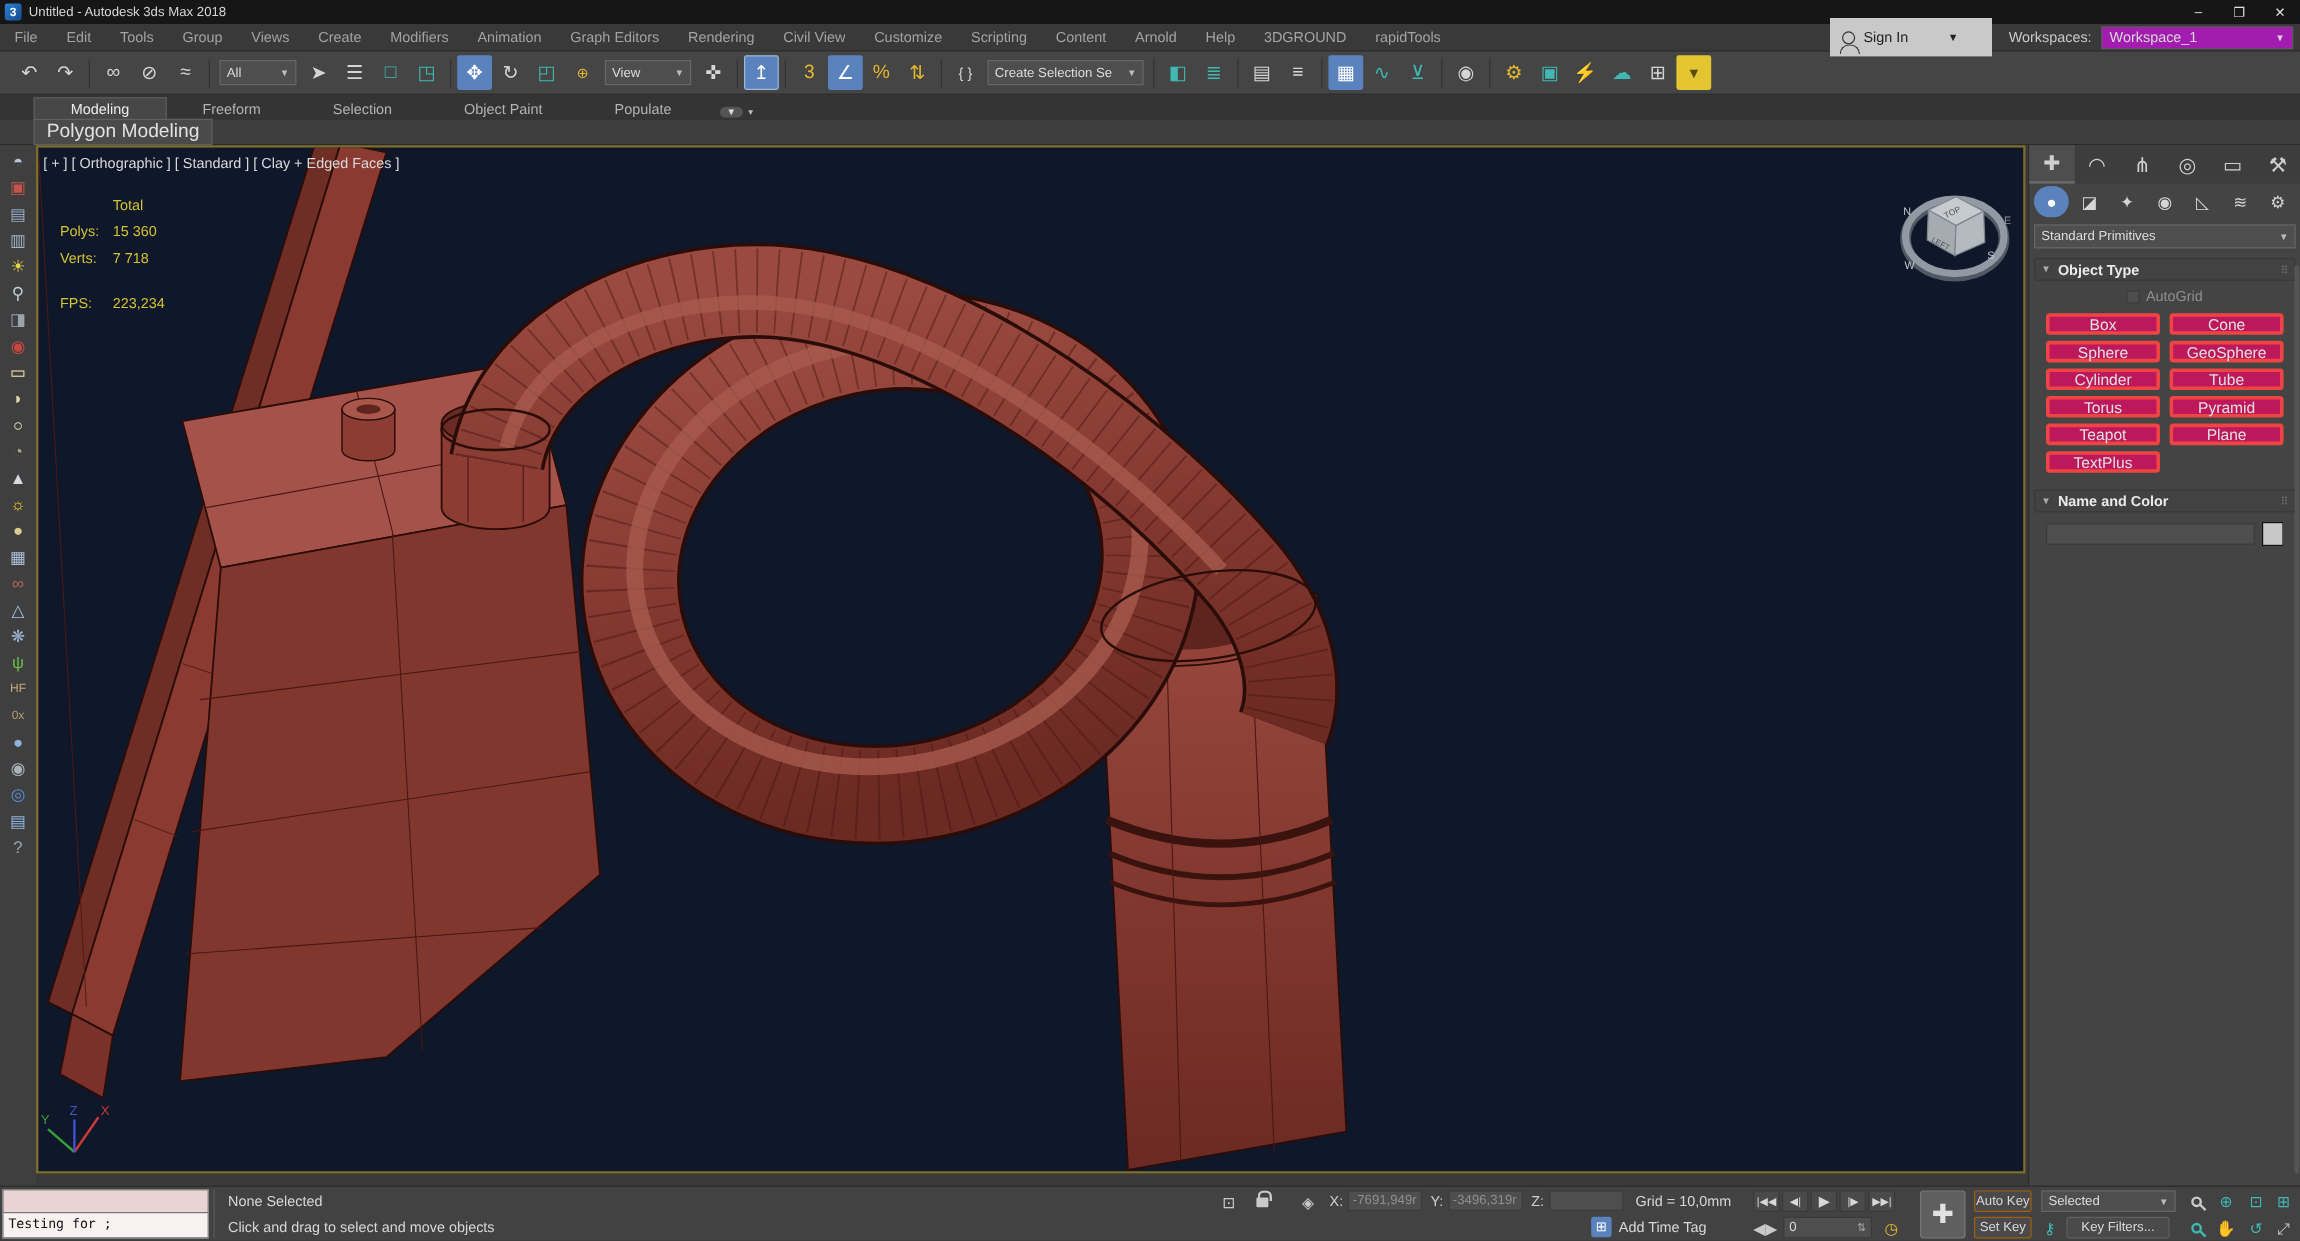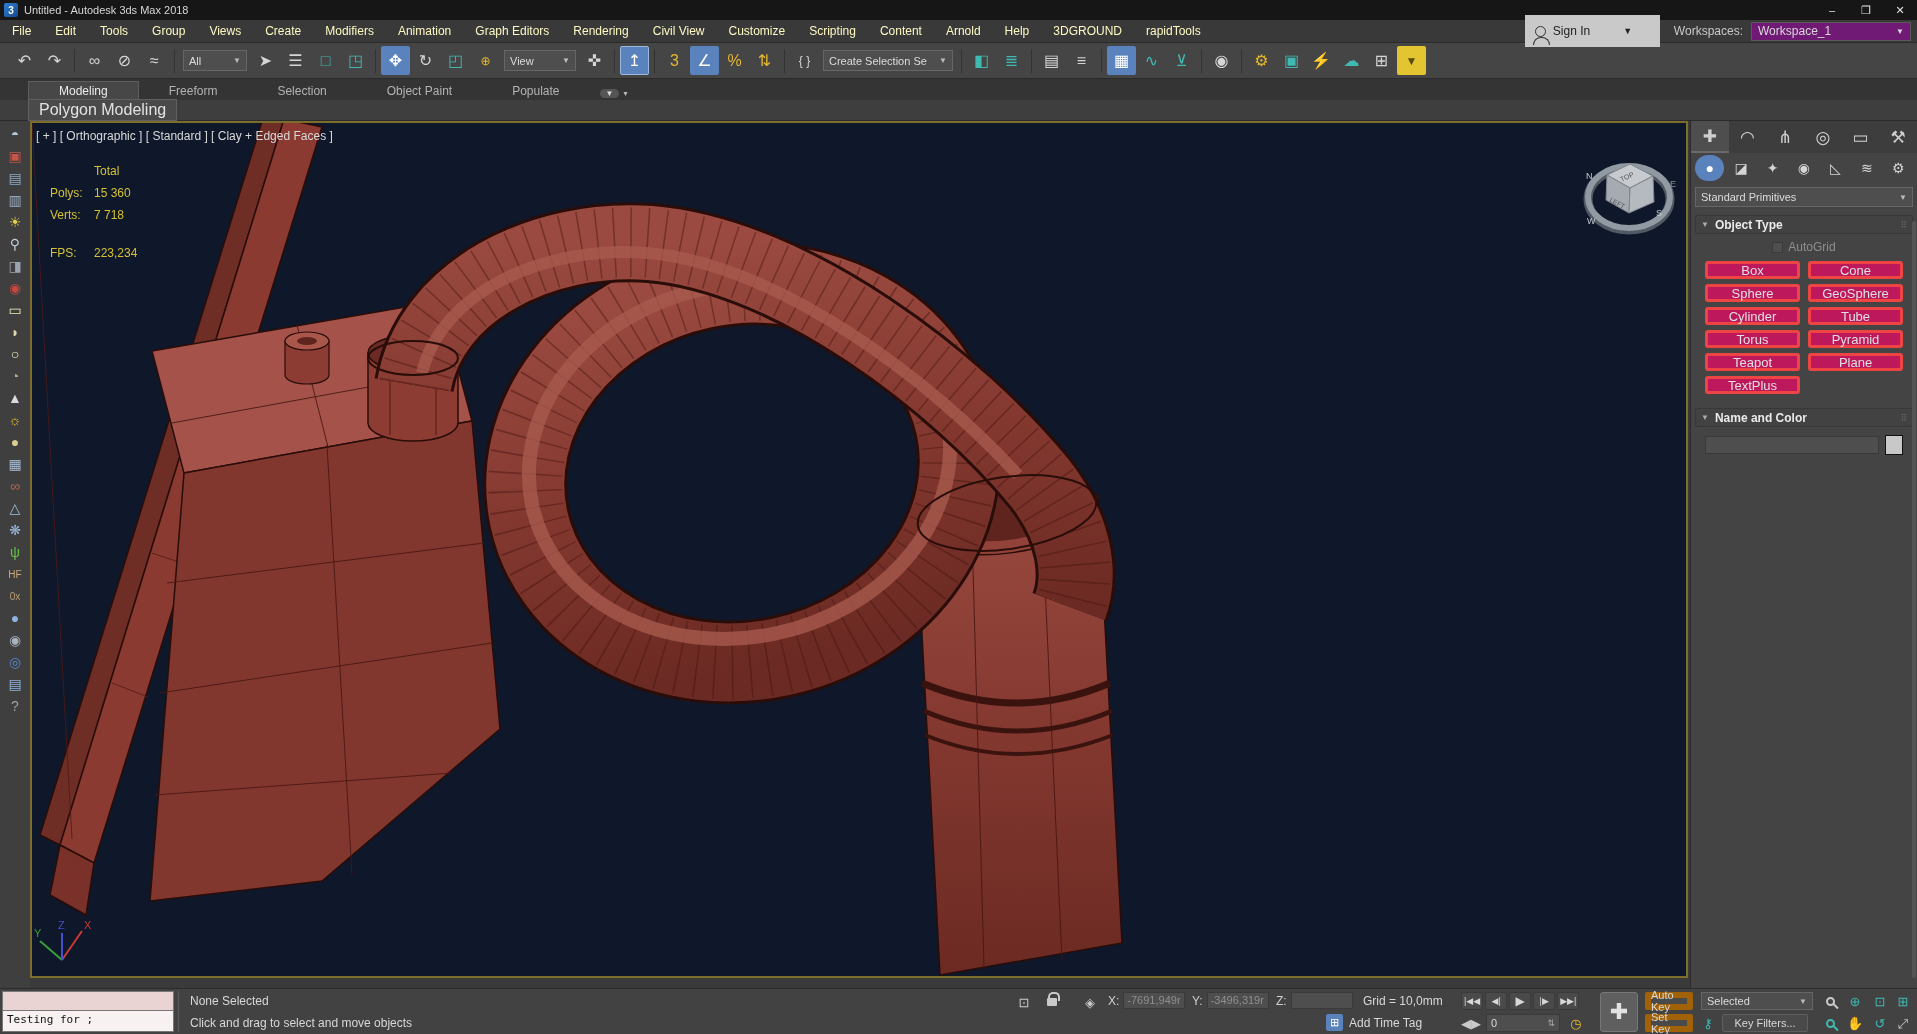--- a/index.html
+++ b/index.html
@@ -2,28 +2,28 @@
 <html><head>
 <meta charset="utf-8">
 <style>
   *{box-sizing:border-box;margin:0;padding:0;font-family:"Liberation Sans",sans-serif;-webkit-user-select:none}
   html,body{width:1917px;height:1034px;background:#3a3a3a;overflow:hidden;font-size:12px;color:#dcdcdc}
   .titlebar{height:20px;background:#161616;display:flex;align-items:center;padding-left:4px;color:#d6d6d6;font-size:11px}
   .appicon{width:14px;height:14px;background:linear-gradient(135deg,#2e7fd6,#164a8a);color:#fff;font-weight:bold;font-size:10px;display:flex;align-items:center;justify-content:center;margin-right:6px;border-radius:2px}
   .titlebar .spacer{flex:1}
   .winbtn{width:34px;height:20px;display:flex;align-items:center;justify-content:center;color:#e0e0e0;font-size:11px}
   .menubar{height:23px;background:#393939;display:flex;align-items:center;border-bottom:1px solid #2b2b2b;font-size:12px}
-  .menu-item{padding:4px 12px;height:100%;display:flex;align-items:center;color:#fef9c3}
+  .menu-item{padding:4px 12px;height:100%;display:flex;align-items:center;color:#a3a3a3}
   .menubar .spacer{flex:1}
   .signin{background:#c9c9c9;color:#222;height:29px;display:flex;align-items:center;padding:16px 10px;gap:7px;min-width:135px}
   .signin .caret{margin-left:26px;font-size:9px}
   .person{width:11px;height:11px;border:1.5px solid #333;border-radius:50%;position:relative}
   .person::after{content:'';position:absolute;left:-3px;top:10px;width:15px;height:7px;border:1.5px solid #333;border-bottom:none;border-radius:8px 8px 0 0}
   .ws-label{color:#c9c9c9;margin:0 8px 0 14px}
-  .ws-combo{background:#701a75;border:1px solid #5a5a5a;height:19px;width:160px;display:flex;align-items:center;padding:0 6px;color:#d8d8d8;justify-content:space-between;margin-right:6px}
+  .ws-combo{background:#a21caf;border:1px solid #5a5a5a;height:19px;width:160px;display:flex;align-items:center;padding:0 6px;color:#d8d8d8;justify-content:space-between;margin-right:6px}
   .toolbar{height:36px;background:#454545;border-bottom:1px solid #2b2b2b;display:flex;align-items:center;padding-left:10px;gap:1px}
   .tbtn{width:29px;height:29px;display:flex;align-items:center;justify-content:center;font-size:16px;color:#d5d5d5;border-radius:2px}
   .tbtn.sm{font-size:12px}
   .tbtn.hl{background:#5a82bc;color:#fff}
   .tbtn.frame{border:1px solid #9db8dd;background:#5a82bc;color:#fff}
   .tbtn.t{color:#3fb9b2}
   .tbtn.y{color:#e3b72f}
   .tbtn.ybg{background:#e3c531;color:#5a4a10;font-size:12px}
   .tsep{width:1px;height:24px;background:#333;margin:0 4px}
   .combo{background:#4e4e4e;border:1px solid #666;height:21px;display:flex;align-items:center;justify-content:space-between;padding:0 5px;color:#dcdcdc;font-size:11px;margin:0 3px}
@@ -57,21 +57,21 @@
   .coord .lbl{color:#cfcfcf}
   .cfield{width:62px;height:17px;background:#4e4e4e;border:1px solid #3a3a3a;color:#8f8f8f;font-size:11px;padding:1px 3px;overflow:hidden;white-space:nowrap}
   .grid-label{position:absolute;left:1363px;top:5px;color:#d8d8d8}
   .timetag{position:absolute;left:1326px;top:25px;display:flex;align-items:center;gap:6px;color:#d8d8d8}
   .cubeicon{width:17px;height:17px;background:#5a82bc;border-radius:2px;color:#fff;display:flex;align-items:center;justify-content:center;font-size:11px}
   .transport{position:absolute;left:1461px;top:3px;display:flex;gap:2px}
   .pbtn{height:18px;min-width:22px;background:#4a4a4a;border:1px solid #3a3a3a;border-radius:2px;color:#d8d8d8;font-size:9px;display:flex;align-items:center;justify-content:center;padding:0 2px}
   .row2{top:25px}
   .framefield{position:absolute;left:1486px;top:25px;width:74px;height:18px;background:#4e4e4e;border:1px solid #3a3a3a;color:#d8d8d8;display:flex;align-items:center;justify-content:space-between;padding:0 4px;font-size:11px}
   .keybtn{position:absolute;left:1600px;top:3px;width:38px;height:40px;background:#5f5f5f;border:1px solid #777;border-radius:3px;display:flex;align-items:center;justify-content:center;color:#e2e2e2;font-size:22px}
-  .akbtn{position:absolute;left:1645px;width:48px;height:18px;background:#4a4a4a;border:6px solid #a16207;border-radius:2px;color:#d8d8d8;display:flex;align-items:center;justify-content:center;font-size:11px}
+  .akbtn{position:absolute;left:1645px;width:48px;height:18px;background:#4a4a4a;border:1px solid #a16207;border-radius:2px;color:#d8d8d8;display:flex;align-items:center;justify-content:center;font-size:11px}
   .selcombo{position:absolute;left:1698px;top:3px;width:112px;height:18px}
   .kfbtn{position:absolute;left:1722px;top:25px;width:86px;height:18px;background:#4a4a4a;border:1px solid #5f5f5f;border-radius:2px;color:#d8d8d8;display:flex;align-items:center;justify-content:center;font-size:11px}
   .navclus .sicon{width:24px;height:19px}
   .t-col{color:#3fb9b2}
   .mag{display:inline-block;width:9px;height:9px;border:2px solid currentColor;border-radius:50%;position:relative}
   .mag::after{content:'';position:absolute;width:7px;height:2px;background:currentColor;right:-6px;bottom:-3px;transform:rotate(45deg)}
   .lockicon{display:inline-block;width:10px;height:8px;background:#c9c9c9;border-radius:1px;position:relative;margin-top:5px}
   .lockicon::before{content:'';position:absolute;left:1px;top:-6px;width:8px;height:7px;border:2px solid #c9c9c9;border-bottom:none;border-radius:5px 5px 0 0}
   .rpanel{width:227px;background:#444;border-left:1px solid #2b2b2b;display:flex;flex-direction:column;position:relative}
   .ptabs{display:flex;height:32px;align-items:stretch;background:#3d3d3d}

